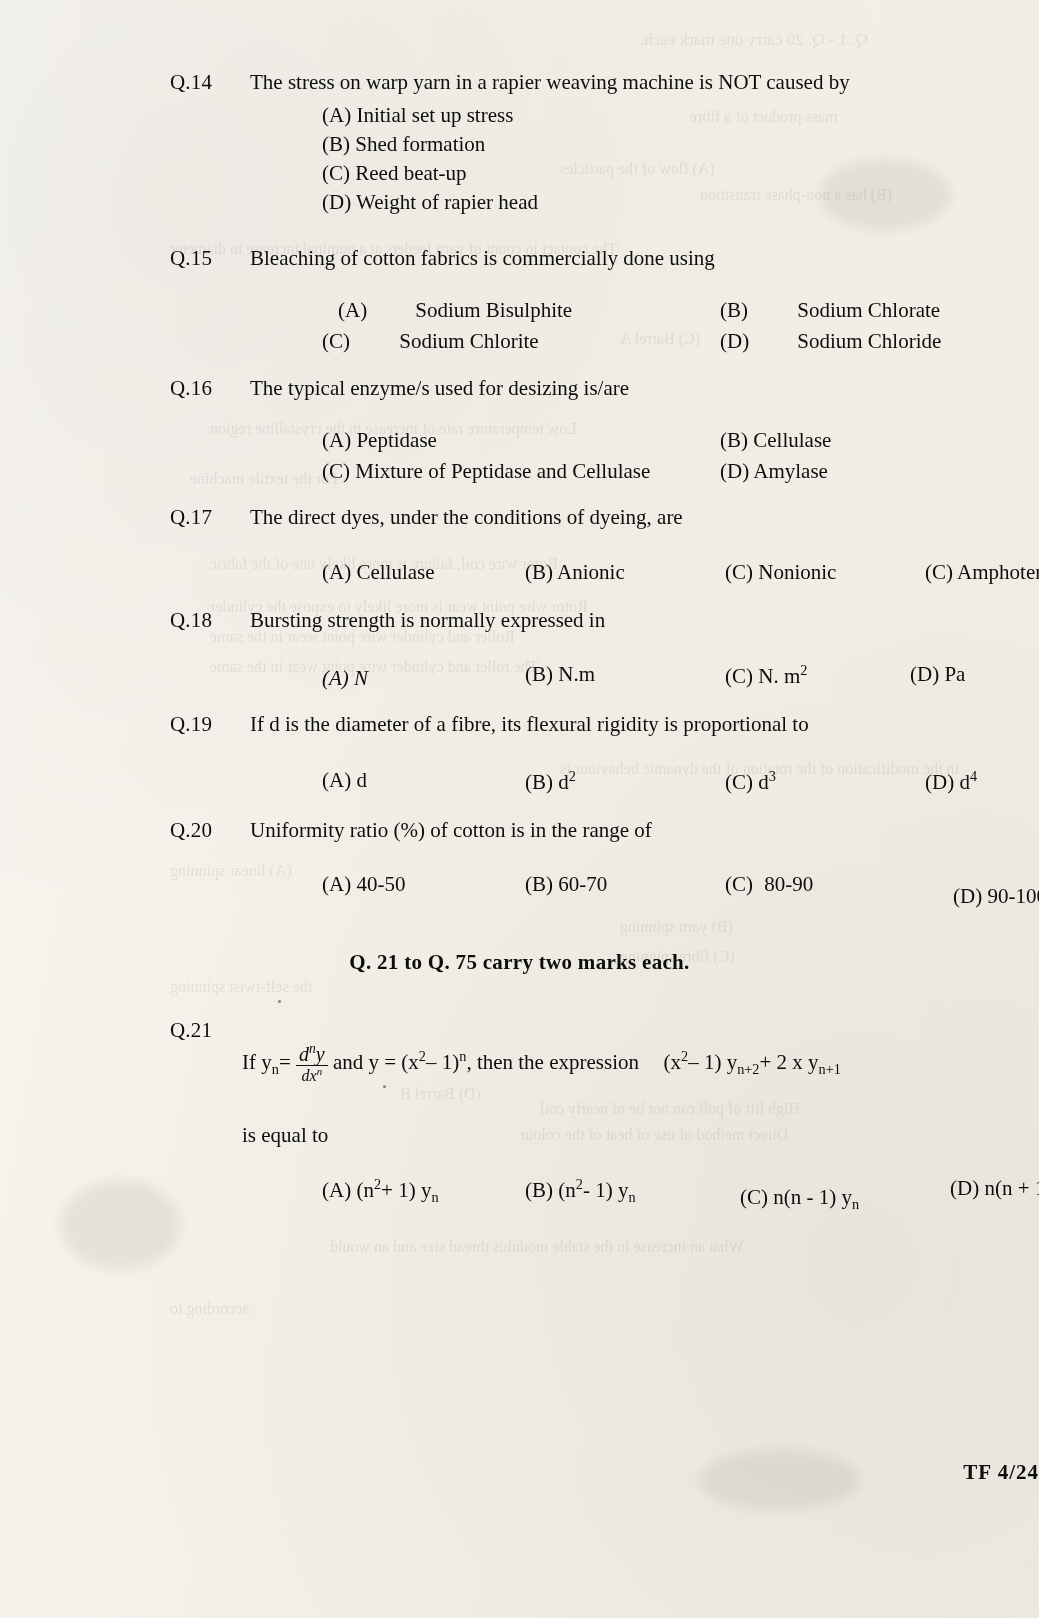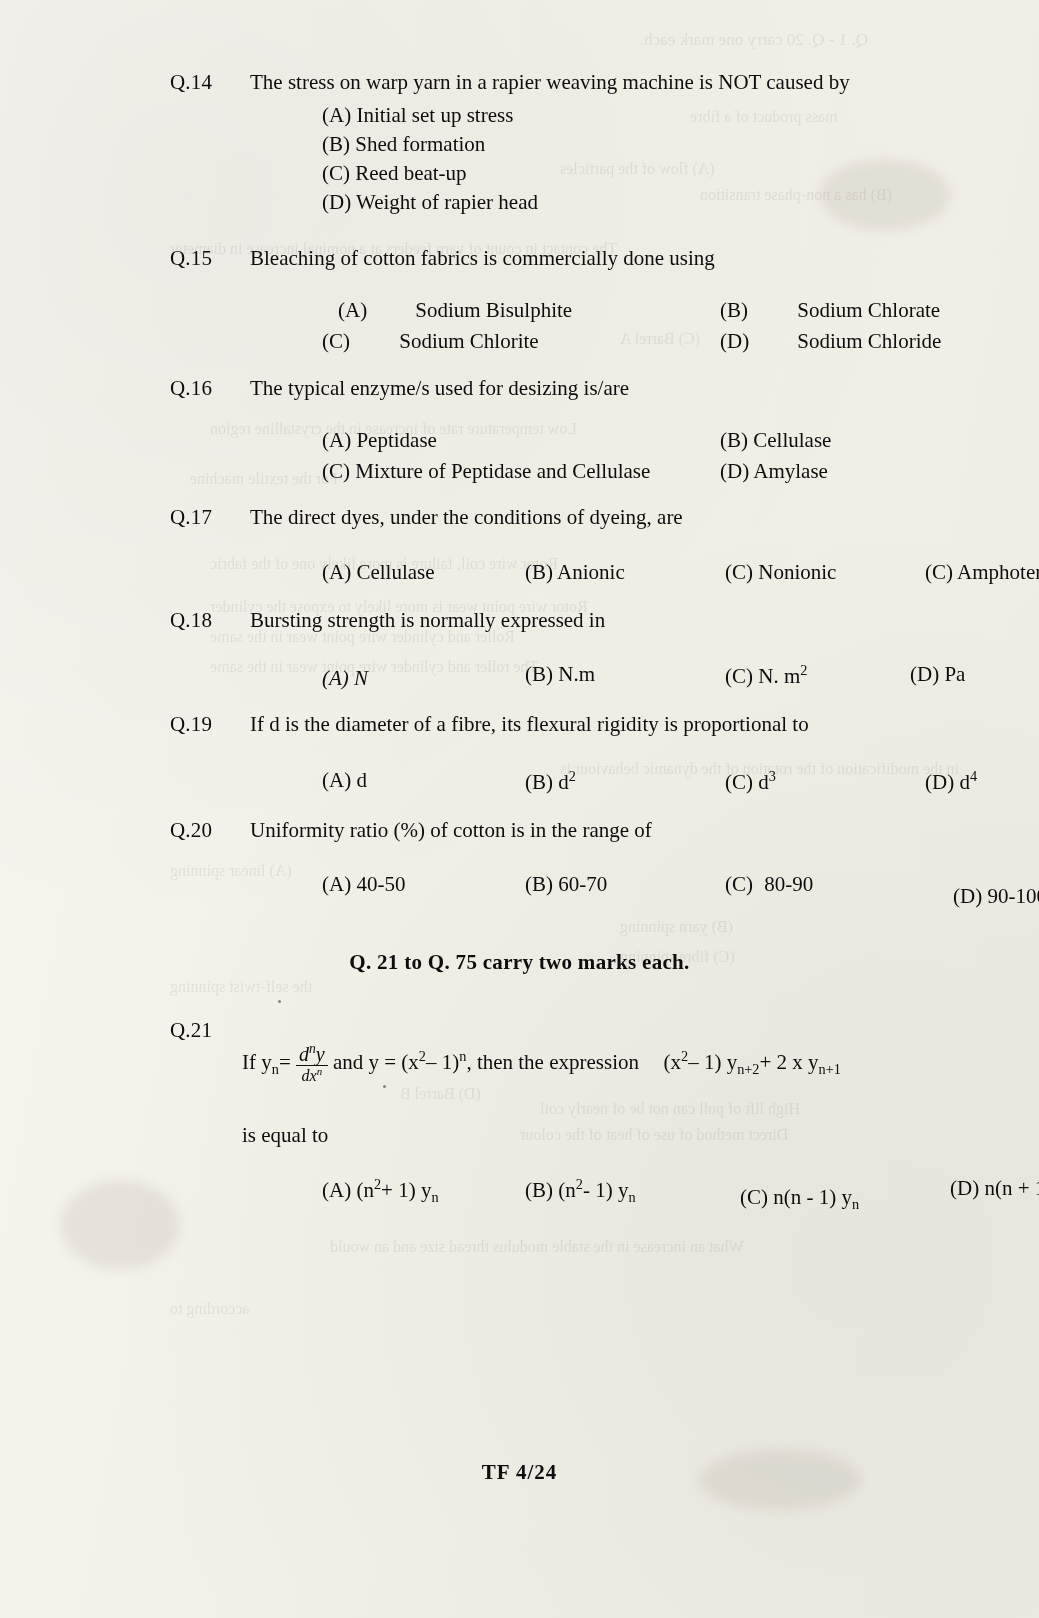--- a/index.html
+++ b/index.html
@@ -90,21 +90,21 @@
     position: absolute;
     width: 100%;
     text-align: center;
     font-size: 21px;
     font-weight: bold;
     letter-spacing: 0.3px;
   }
   .footer {
     position: absolute;
     width: 100%;
-    text-align: center;
+    text-align: right;
     font-size: 21px;
     font-weight: bold;
     letter-spacing: 1px;
   }
   .frac {
     display: inline-block;
     vertical-align: middle;
     text-align: center;
     font-style: italic;
     line-height: 1.05;

